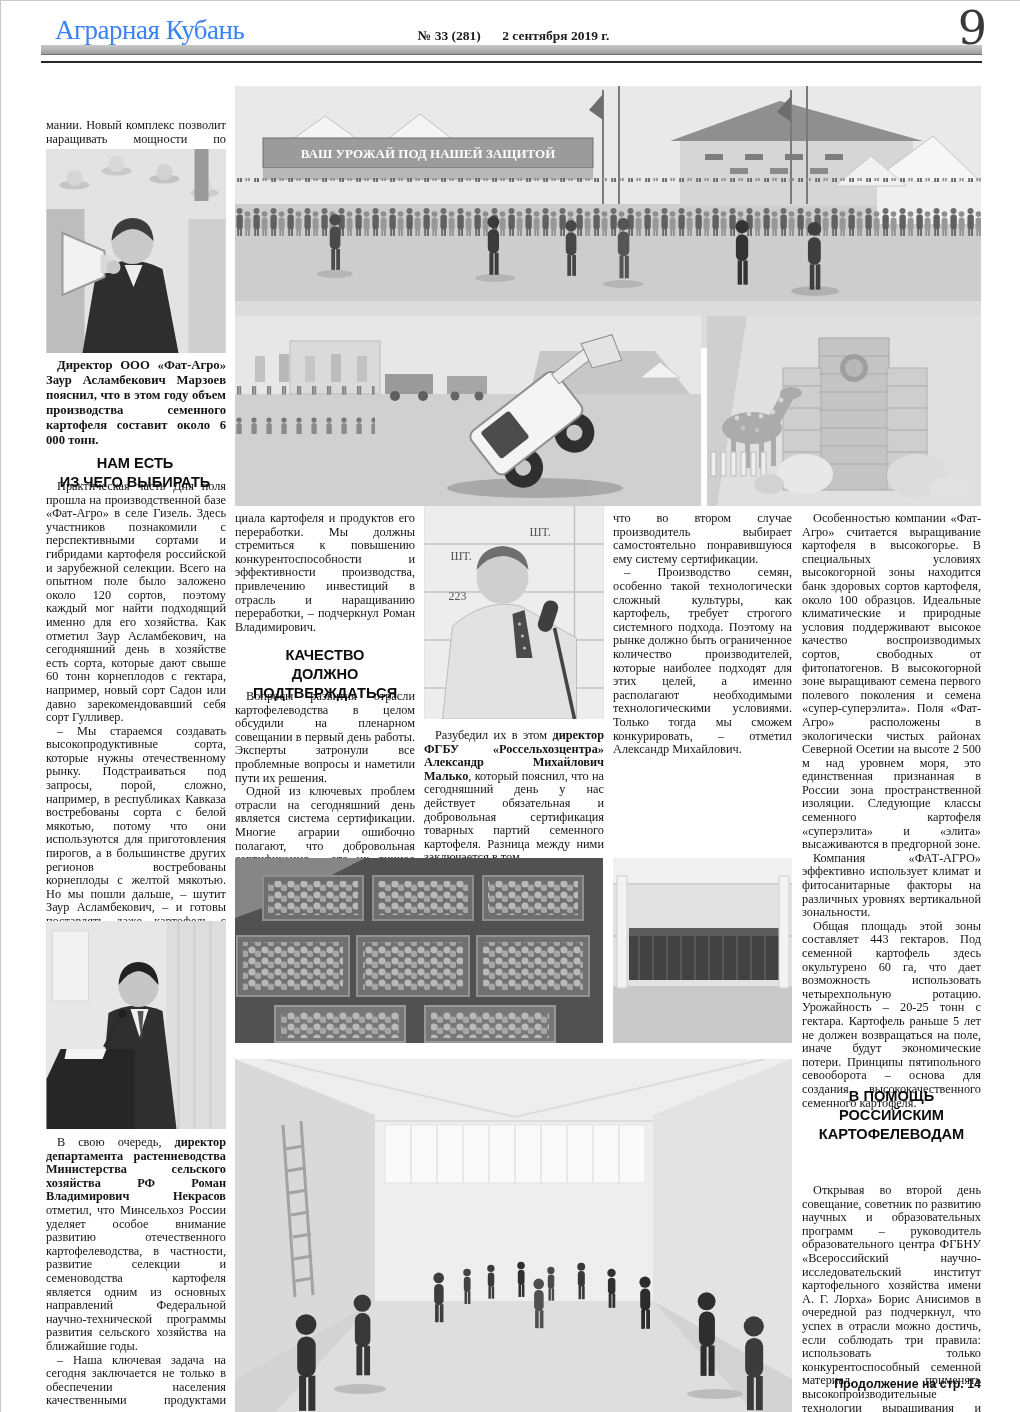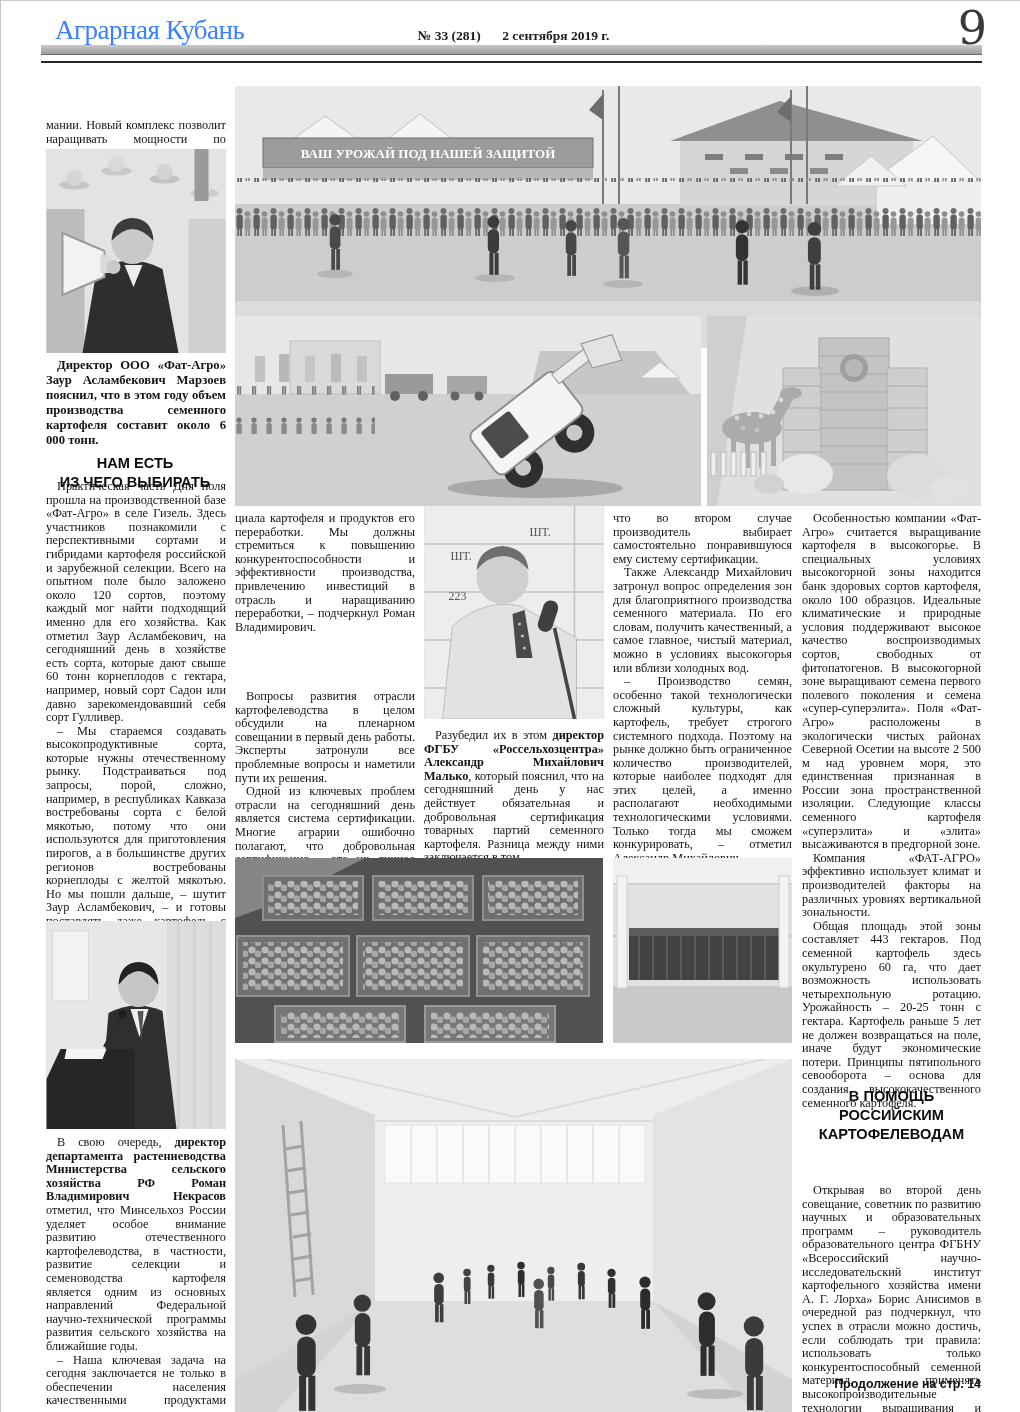--- a/index.html
+++ b/index.html
@@ -325,34 +325,37 @@
     </svg>
   </div>
 
   <div class="abs bt" style="left:423px;top:728px;width:180px;">
     <p><span>Разубедил их в этом </span><span class="bold">директор ФГБУ «Россельхозцентра» Александр Михайлович Малько</span><span>, который пояснил, что на сегодняшний день у нас действует обязательная и добровольная сертификация товарных партий семенного картофеля. Разница между ними заключается в том,</span></p>
   </div>
 
   <div class="abs bt" style="left:234px;top:511px;width:180px;">
     <p class="noind">циала картофеля и продуктов его переработки. Мы должны стремиться к повышению конкурентоспособности и эффективности производства, привлечению инвестиций в отрасль и наращиванию переработки, – подчеркнул Роман Владимирович.</p>
   </div>
+  <div class="abs subhead" style="left:234px;top:645px;width:180px;">
+    <div>КАЧЕСТВО</div>
+    <div>ДОЛЖНО ПОДТВЕРЖДАТЬСЯ</div>
+  </div>
   <div class="abs bt" style="left:234px;top:689px;width:180px;">
     <p>Вопросы развития отрасли картофелеводства в целом обсудили на пленарном совещании в первый день работы. Эксперты затронули все проблемные вопросы и наметили пути их решения.</p>
     <p>Одной из ключевых проблем отрасли на сегодняшний день является система сертификации. Многие аграрии ошибочно полагают, что добровольная сертификация – это их личное решение – получать сертификат соответствия или нет.</p>
   </div>
 
   <div class="abs bt" style="left:612px;top:511px;width:179px;">
     <p class="noind">что во втором случае производитель выбирает самостоятельно понравившуюся ему систему сертификации.</p>
-    <p>Также Александр Михайлович затронул вопрос определения зон для благоприятного производства семенного материала. По его словам, получить качественный, а самое главное, чистый материал, можно в условиях высокогорья или вблизи холодных вод.</p>
     <p>– Производство семян, особенно такой технологически сложный культуры, как картофель, требует строгого системного подхода. Поэтому на рынке должно быть ограниченное количество производителей, которые наиболее подходят для этих целей, а именно располагают необходимыми технологическими условиями. Только тогда мы сможем конкурировать, – отметил Александр Михайлович.</p>
   </div>
 
   <div class="abs bt" style="left:801px;top:511px;width:179px;">
     <p>Особенностью компании «Фат-Агро» считается выращивание картофеля в высокогорье. В специальных условиях высокогорной зоны находится банк здоровых сортов картофеля, около 100 образцов. Идеальные климатические и природные условия поддерживают высокое качество воспроизводимых сортов, свободных от фитопатогенов. В высокогорной зоне выращивают семена первого полевого поколения и семена «супер-суперэлита». Поля «Фат-Агро» расположены в экологически чистых районах Северной Осетии на высоте 2 500 м над уровнем моря, это единственная признанная в России зона пространственной изоляции. Следующие классы семенного картофеля «суперэлита» и «элита» высаживаются в предгорной зоне.</p>
-    <p>Компания «ФАТ-АГРО» эффективно использует климат и производителей факторы на различных уровнях вертикальной зональности.</p>
+    <p>Компания «ФАТ-АГРО» эффективно использует климат и фитосанитарные факторы на различных уровнях вертикальной зональности.</p>
     <p>Общая площадь этой зоны составляет 443 гектаров. Под семенной картофель здесь окультурено 60 га, что дает возможность использовать четырехпольную ротацию. Урожайность – 20-25 тонн с гектара. Картофель раньше 5 лет не должен возвращаться на поле, иначе будут экономические потери. Принципы пятипольного севооборота – основа для создания высококачественного семенного картофеля.</p>
   </div>
   <div class="abs subhead" style="left:801px;top:1086px;width:179px;">
     <div>В ПОМОЩЬ РОССИЙСКИМ</div>
     <div>КАРТОФЕЛЕВОДАМ</div>
   </div>
   <div class="abs bt" style="left:801px;top:1183px;width:179px;">
     <p>Открывая во второй день совещание, советник по развитию научных и образовательных программ – руководитель образовательного центра ФГБНУ «Всероссийский научно-исследовательский институт картофельного хозяйства имени А. Г. Лорха» Борис Анисимов в очередной раз подчеркнул, что успех в отрасли можно достичь, если соблюдать три правила: использовать только конкурентоспособный семенной материал, применять высокопроизводительные технологии выращивания и современные методы хранения картофеля.</p>
   </div>
   <div class="abs cont" style="left:801px;top:1376px;width:179px;">Продолжение на стр. 14</div>

